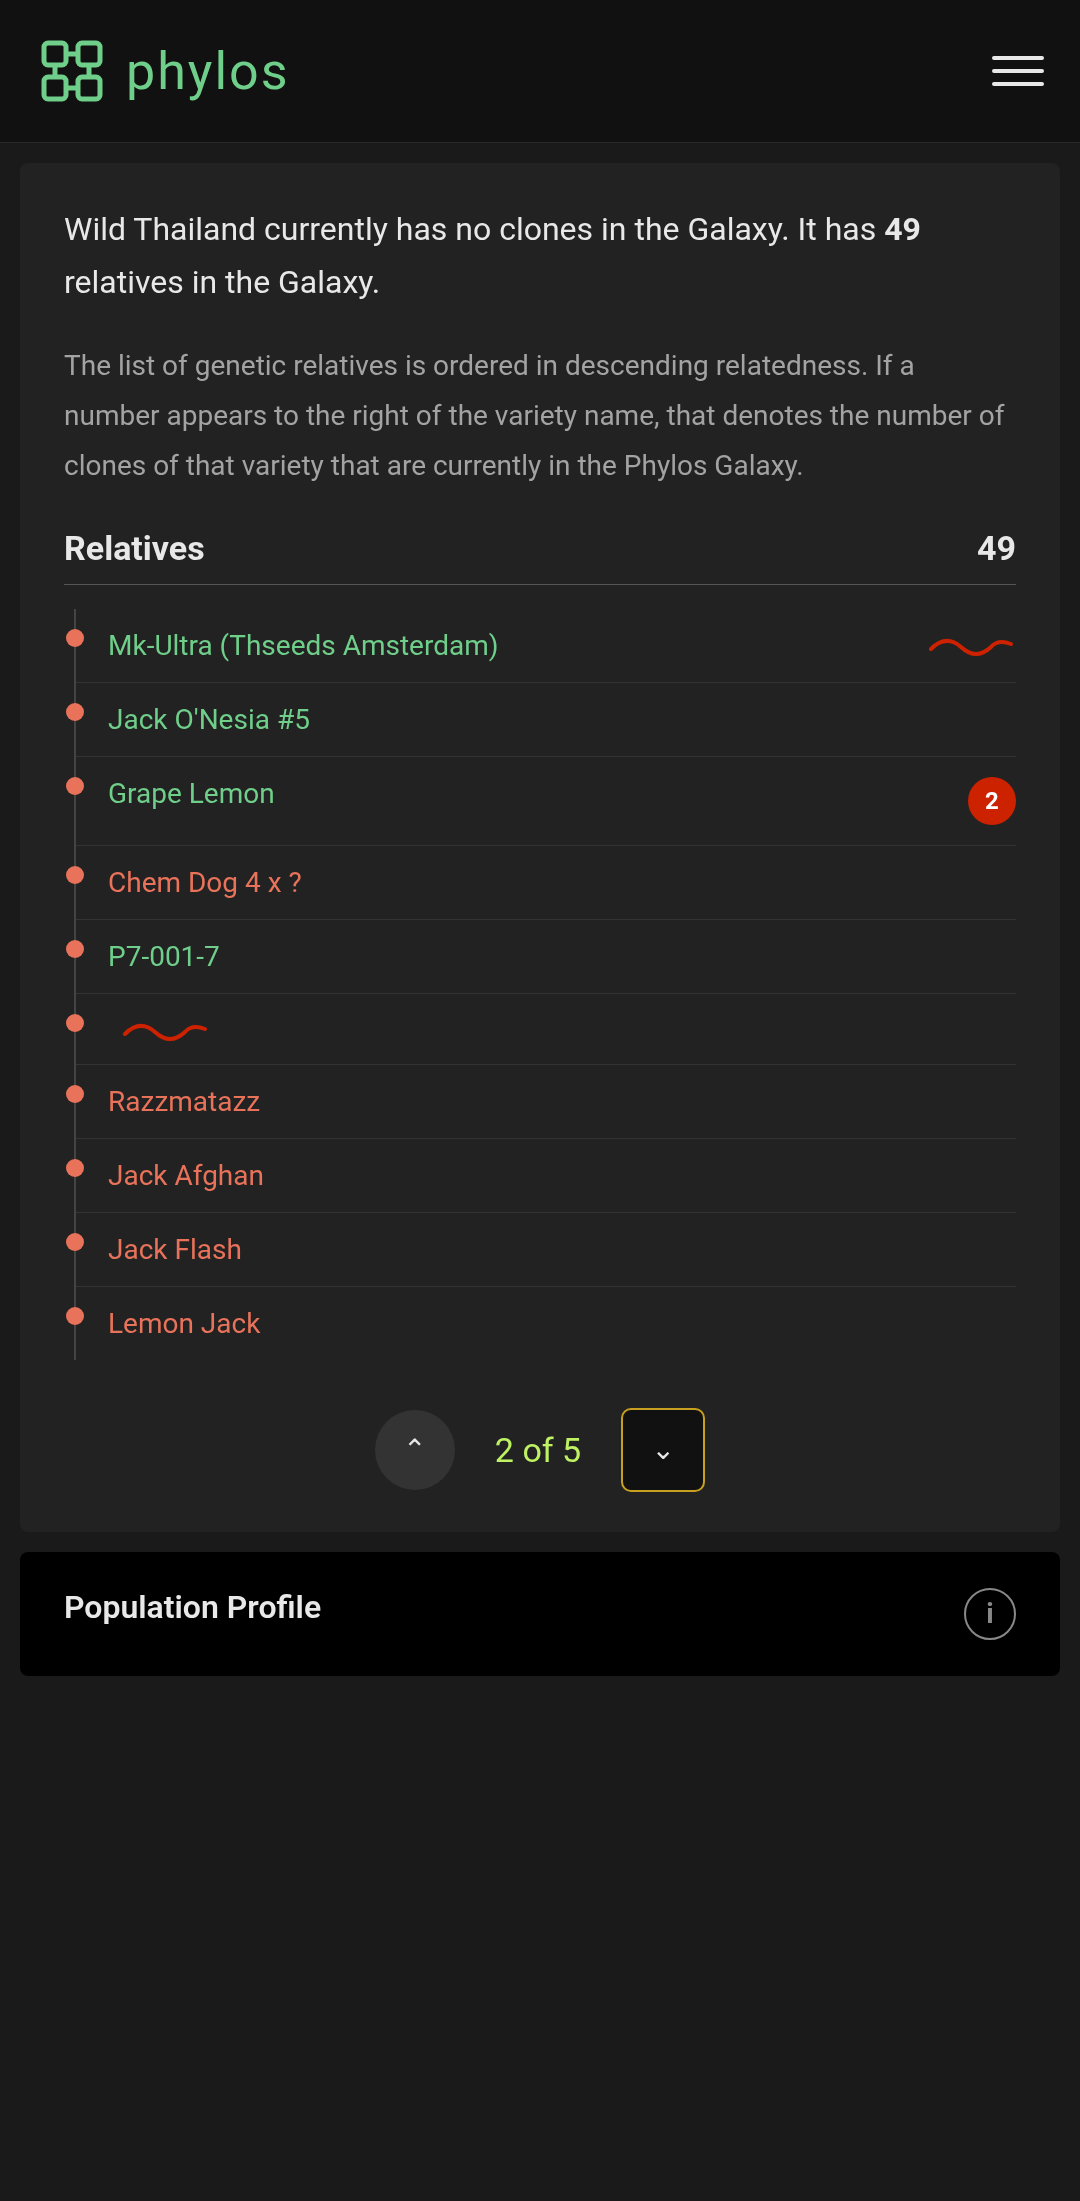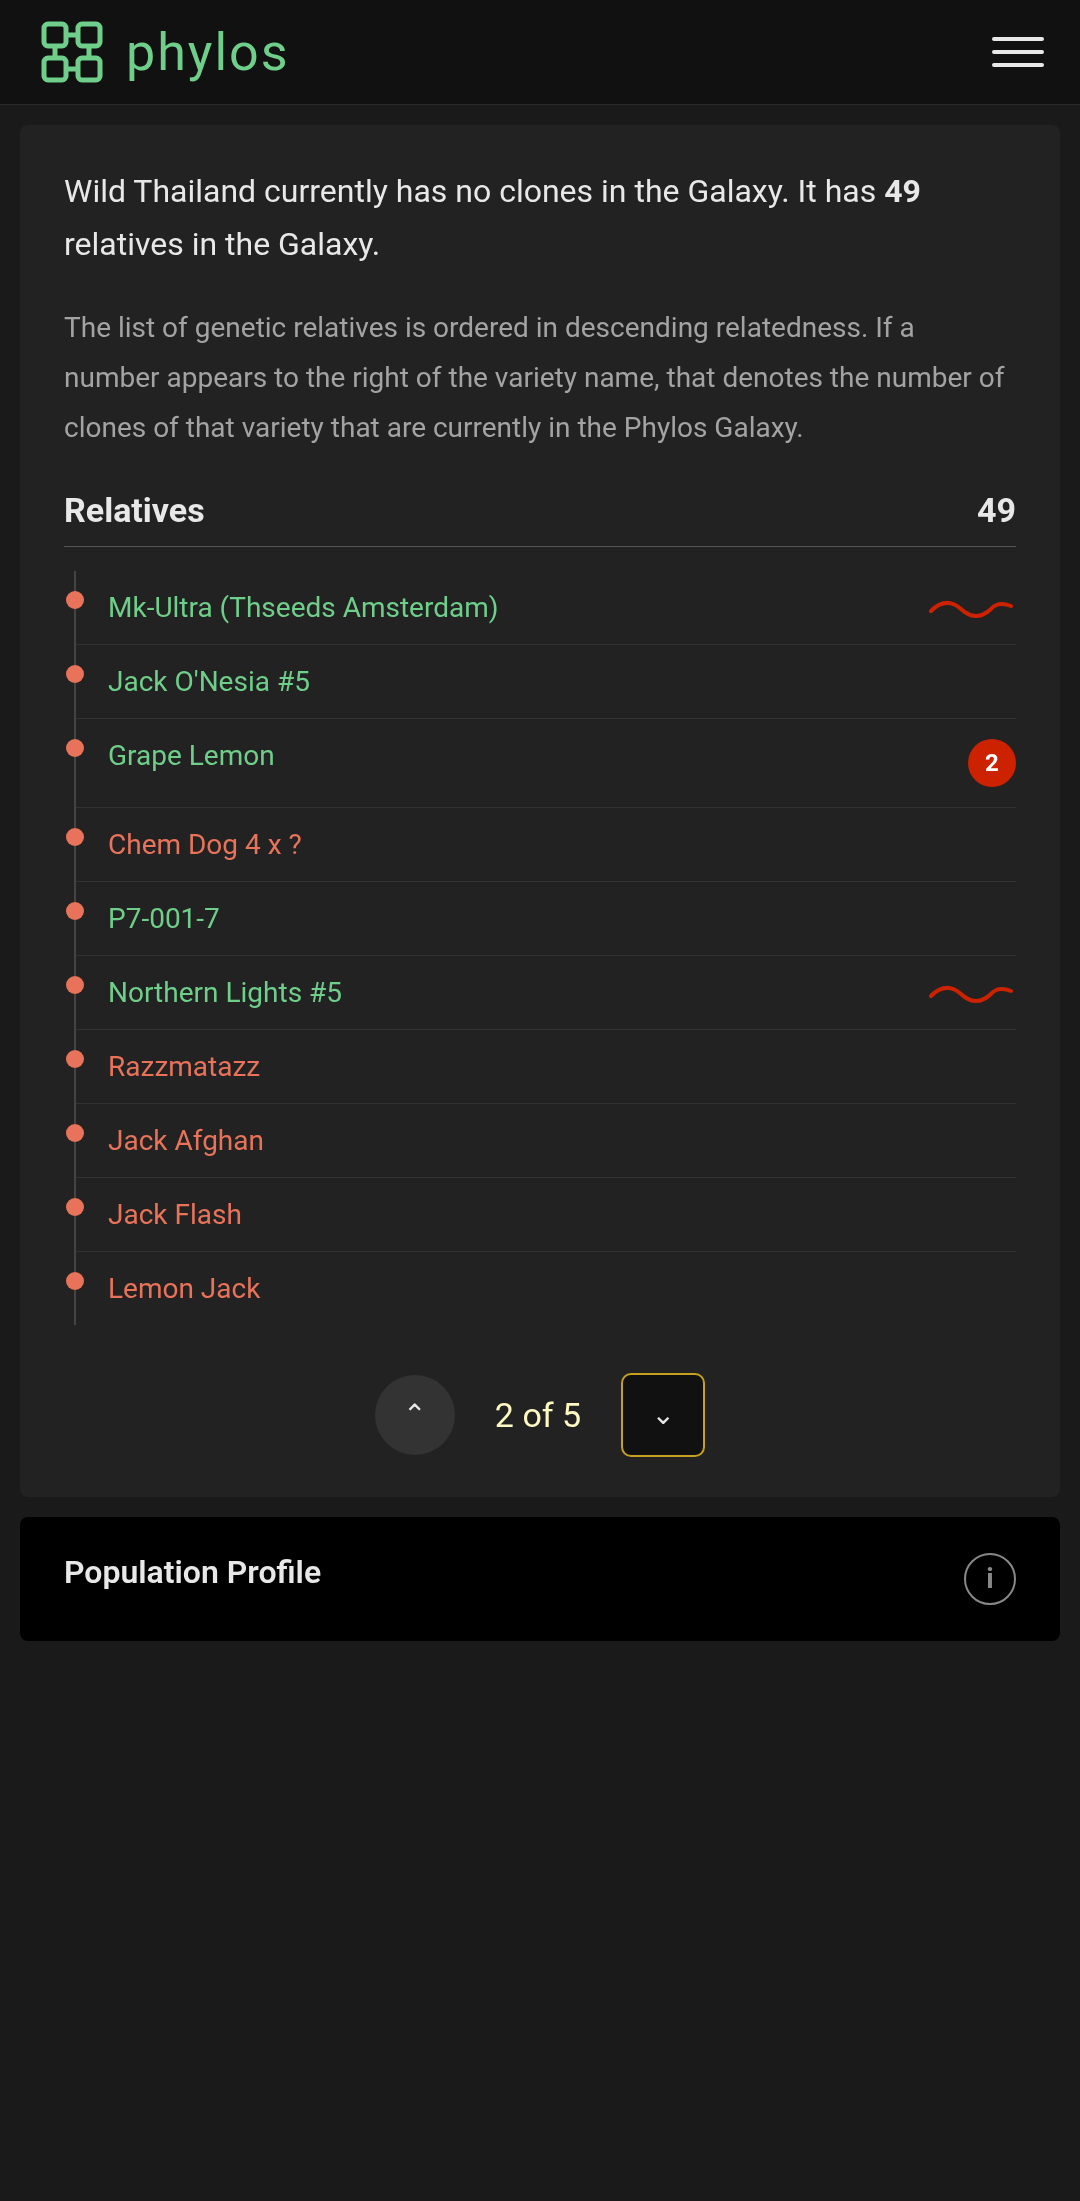--- a/index.html
+++ b/index.html
@@ -10,21 +10,21 @@
       width: 1080px;
       min-height: 2201px;
     }
 
     
     .header {
       background-color: #111111;
       display: flex;
       align-items: center;
       justify-content: space-between;
-      padding: 16px 36px;
+      padding: 35px 36px;
       border-bottom: 1px solid #2a2a2a;
       gap: 23px;
     }
     .logo-area {
       display: flex;
       align-items: center;
       gap: 18px;
     }
     .logo-icon {
       width: 72px;
@@ -181,21 +181,21 @@
     }
     .page-btn.next {
       background-color: #111111;
       border: 2px solid #c8a020;
       border-radius: 10px;
       width: 84px;
       height: 84px;
     }
     .page-label {
       font-size: 34px;
-      color: #fef9c3;
+      color: #bef264;
     }
 
     
     .bottom-card {
       background-color: #000000;
       border-radius: 8px;
       padding: 36px 44px;
       display: flex;
       align-items: flex-start;
       justify-content: space-between;
@@ -280,21 +280,20 @@
         <div class="relative-item">
           <div class="dot"></div>
           <span class="item-name salmon">Chem Dog 4 x ?</span>
         </div>
         <div class="relative-item">
           <div class="dot"></div>
           <span class="item-name">P7-001-7</span>
         </div>
         <div class="relative-item">
           <div class="dot"></div>
-          <span class="item-name">Northern Lights #5</span>
           <span class="squiggle">
             <svg width="90" height="30" viewBox="0 0 90 30">
       <path d="M5 20 Q20 5 35 18 Q50 32 65 18 Q72 10 85 15" stroke="#cc2200" stroke-width="4" fill="none" stroke-linecap="round"></path>
     </svg>
           </span>
         </div>
         <div class="relative-item">
           <div class="dot"></div>
           <span class="item-name salmon">Razzmatazz</span>
         </div>

